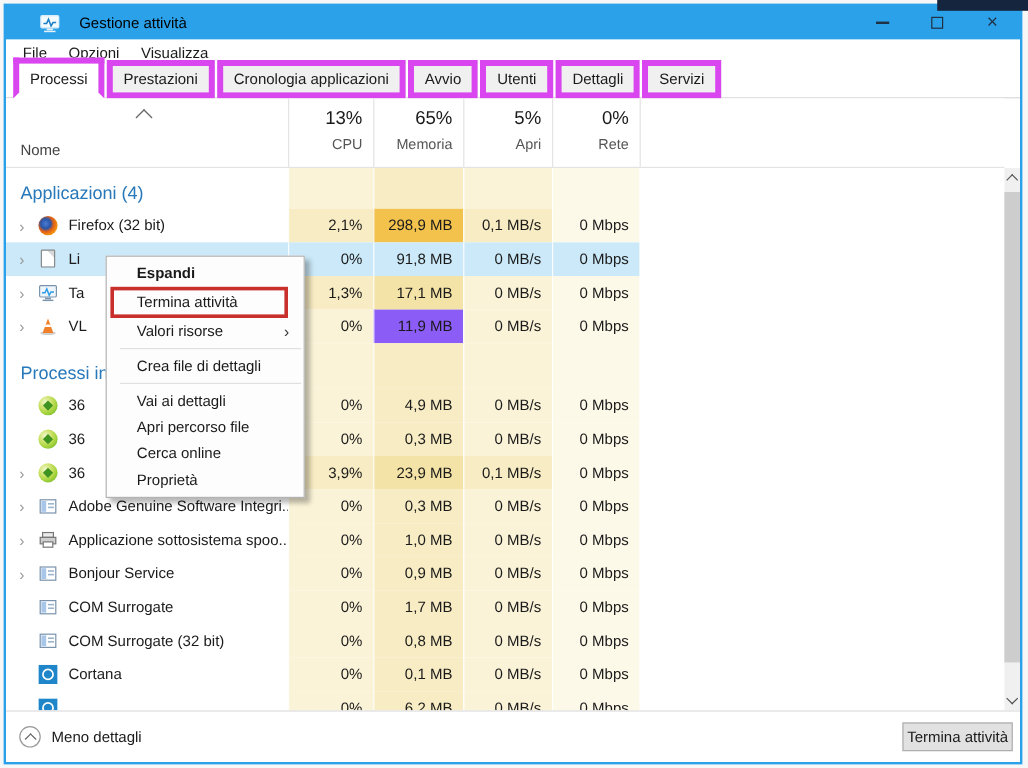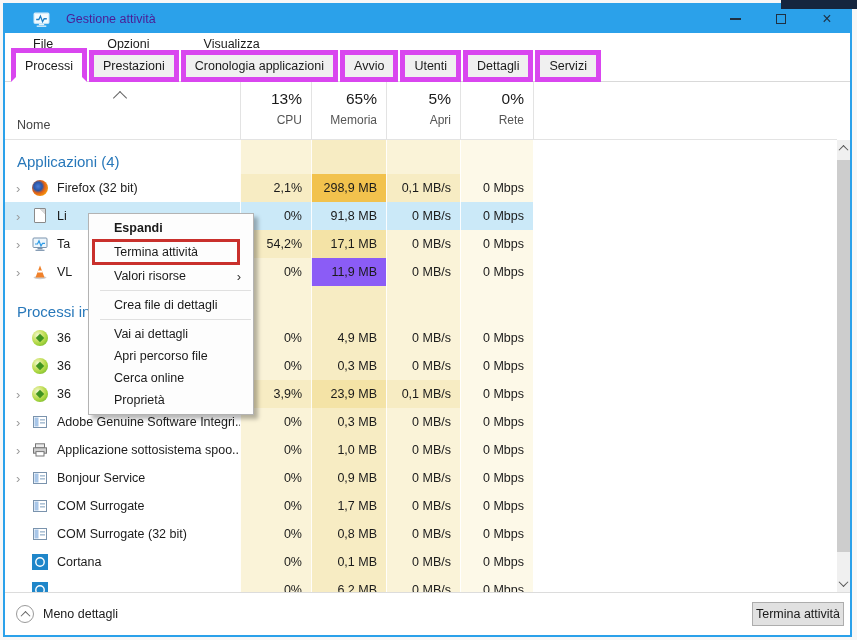--- a/index.html
+++ b/index.html
@@ -12,30 +12,30 @@
   
   .bg-strip{position:absolute;top:0;right:0;width:76px;height:9px;background:#15253e;z-index:50;}
 
   .window{
     position:absolute;left:3px;top:3px;width:849px;height:634px;
     box-sizing:border-box;border:2px solid #2ba1ea;background:#fff;
   }
   
   .titlebar{position:absolute;left:0;top:0;right:0;height:28px;background:#2ba1ea;
     display:flex;align-items:center;padding-left:25px;box-sizing:border-box;}
-  .titlebar .title{font-size:12.5px;color:#4c1d95;margin-left:8px;}
+  .titlebar .title{font-size:12.5px;color:#000000;margin-left:8px;}
   .win-controls{position:absolute;right:0;top:0;height:28px;display:flex;}
   .win-btn{width:46px;height:28px;display:flex;align-items:center;justify-content:center;cursor:default;}
   .glyph-min{width:11px;height:1.5px;background:#1f3042;}
   .glyph-max{width:10px;height:10px;border:1.5px solid #1f3042;box-sizing:border-box;}
   .glyph-close{color:#1f3042;font-size:16px;line-height:16px;}
 
   
   .menubar{position:absolute;left:0;top:28px;right:0;height:22px;background:#fff;
-    display:flex;align-items:center;padding-left:19px;gap:36px;}
+    display:flex;align-items:center;padding-left:5px;}
   .mb-item{font-size:12.5px;color:#1a1a1a;padding:3px 9px;}
 
   
   .tabbar{position:absolute;left:0;top:50px;right:0;height:27px;background:#fff;
     border-bottom:1px solid #d9d9d9;display:flex;align-items:flex-end;padding-left:6px;box-sizing:border-box;}
   .tab{font-size:12.5px;color:#1a1a1a;background:#f0f0f0;border:5px solid #d946ef;
     padding:4px 9px;margin-right:2px;margin-bottom:-1px;}
   .tab.active{background:#fff;border-bottom-color:#fff;padding-top:6px;}
 
   
@@ -225,21 +225,21 @@
         <div class="namecell">
           <span class="chev">›</span>
           <span class="icon"><svg width="16" height="16" viewBox="0 0 16 16">
               <rect x="1" y="2" width="14" height="9.5" rx="1" fill="#eef6fc" stroke="#7a93ad"></rect>
               <polyline points="3,8 5.5,8 7,4.8 9,10 10.5,7.3 13,7.3" fill="none" stroke="#2e9be6" stroke-width="1.2"></polyline>
               <rect x="5.5" y="12" width="5" height="1.4" fill="#7a93ad"></rect>
               <rect x="3.5" y="13.7" width="9" height="1.2" fill="#7a93ad"></rect>
             </svg></span>
           <span class="pname">Ta</span>
         </div>
-        <div class="val" style="background: rgb(247, 236, 195);">54,2%</div>
+        <div class="val" style="background: rgb(247, 236, 195);">1,3%</div>
         <div class="val" style="background: rgb(244, 227, 166);">17,1 MB</div>
         <div class="val" style="background: rgb(250, 243, 216);">0 MB/s</div>
         <div class="val" style="background: rgb(253, 249, 232);">0 Mbps</div>
         <div class="filler"></div>
       </div>
       <div class="row">
         <div class="namecell">
           <span class="chev">›</span>
           <span class="icon"><svg width="16" height="16" viewBox="0 0 16 16">
               <ellipse cx="8" cy="13.6" rx="6.5" ry="1.6" fill="#cfcfcf"></ellipse>

